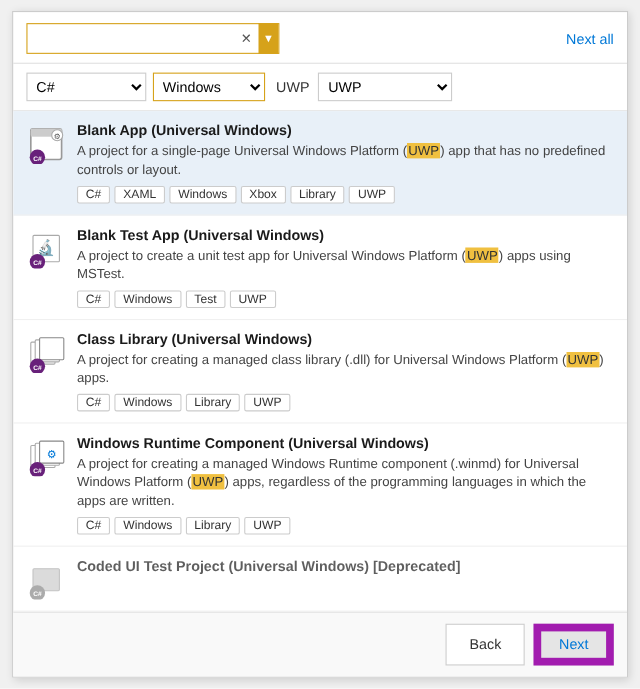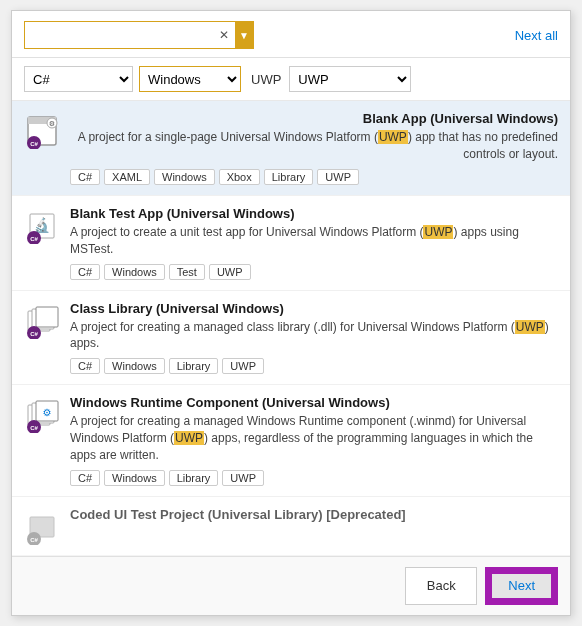--- a/index.html
+++ b/index.html
@@ -105,21 +105,20 @@
     }
     .project-item {
       display: flex;
       align-items: flex-start;
       padding: 10px 12px 10px 12px;
       border-bottom: 1px solid #f0f0f0;
       cursor: pointer;
     }
     .project-item:first-child {
       background: #e8f0f8;
-      text-align: right;
     }
     .project-icon {
       width: 36px;
       height: 36px;
       min-width: 36px;
       margin-right: 10px;
       margin-top: 2px;
     }
     .project-info {
       flex: 1;
@@ -331,21 +330,21 @@
 
     <div class="project-item deprecated-item">
       <div class="project-icon">
         <svg width="36" height="36" viewBox="0 0 36 36">
           <rect x="6" y="8" width="24" height="20" rx="1" fill="#ccc" stroke="#aaa" stroke-width="1"></rect>
           <circle cx="10" cy="30" r="7" fill="#888"></circle>
           <text x="10" y="33" text-anchor="middle" fill="#fff" font-size="6" font-weight="bold">C#</text>
         </svg>
       </div>
       <div class="project-info">
-        <div class="project-title">Coded UI Test Project (Universal Library) [Deprecated]</div>
+        <div class="project-title">Coded UI Test Project (Universal Windows) [Deprecated]</div>
       </div>
     </div>
 
   </div>
 
   <div class="footer">
     <button class="btn btn-secondary">Back</button>
     <button class="btn btn-primary">Next</button>
   </div>
 </div>

